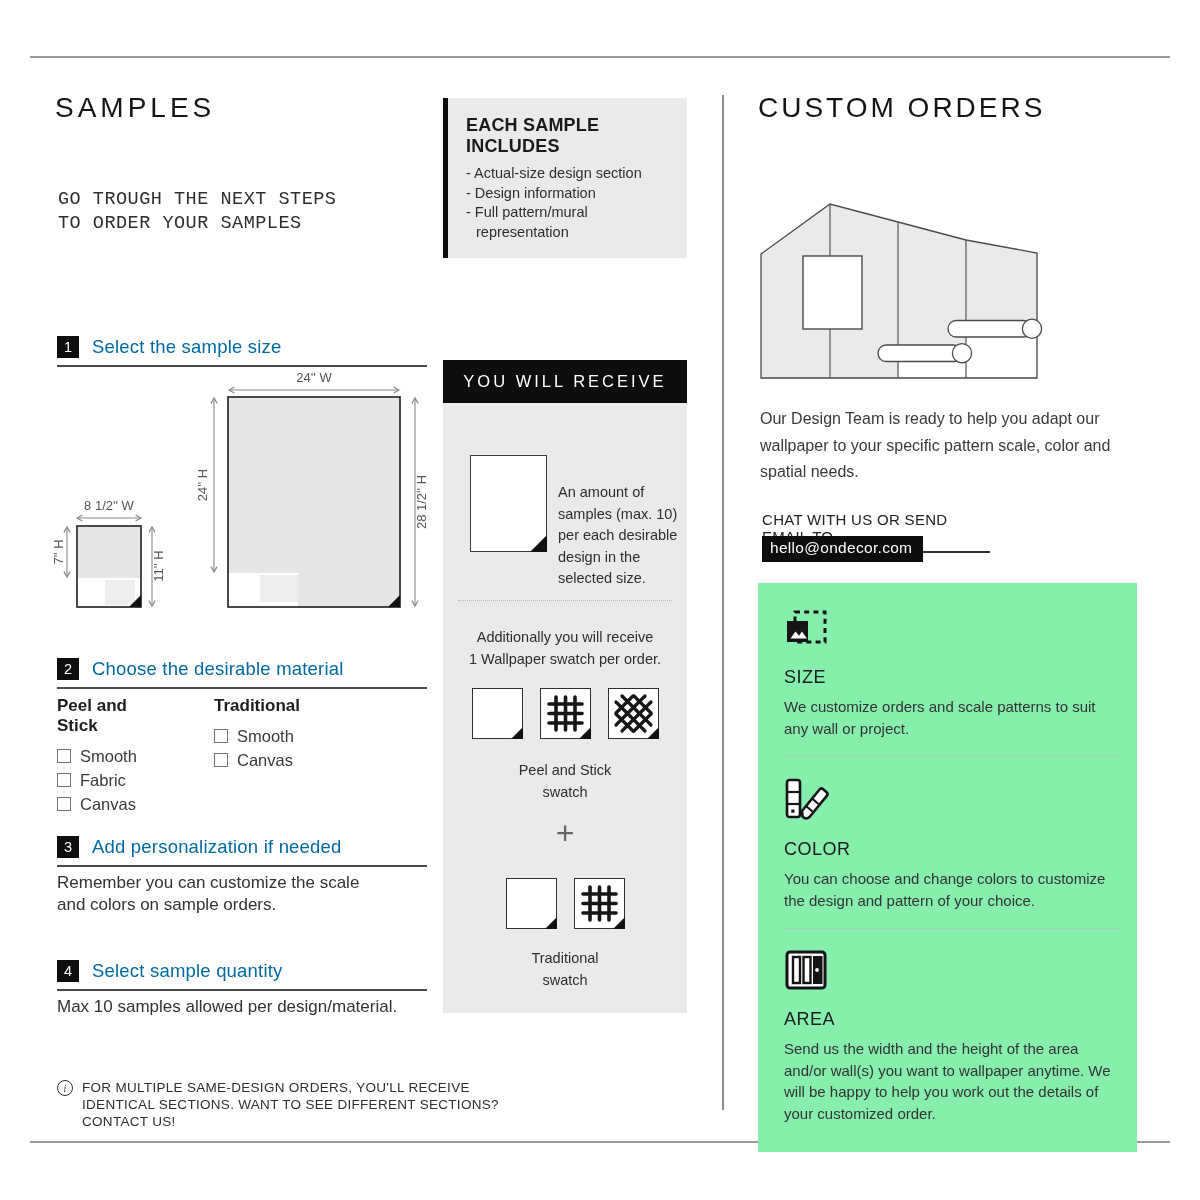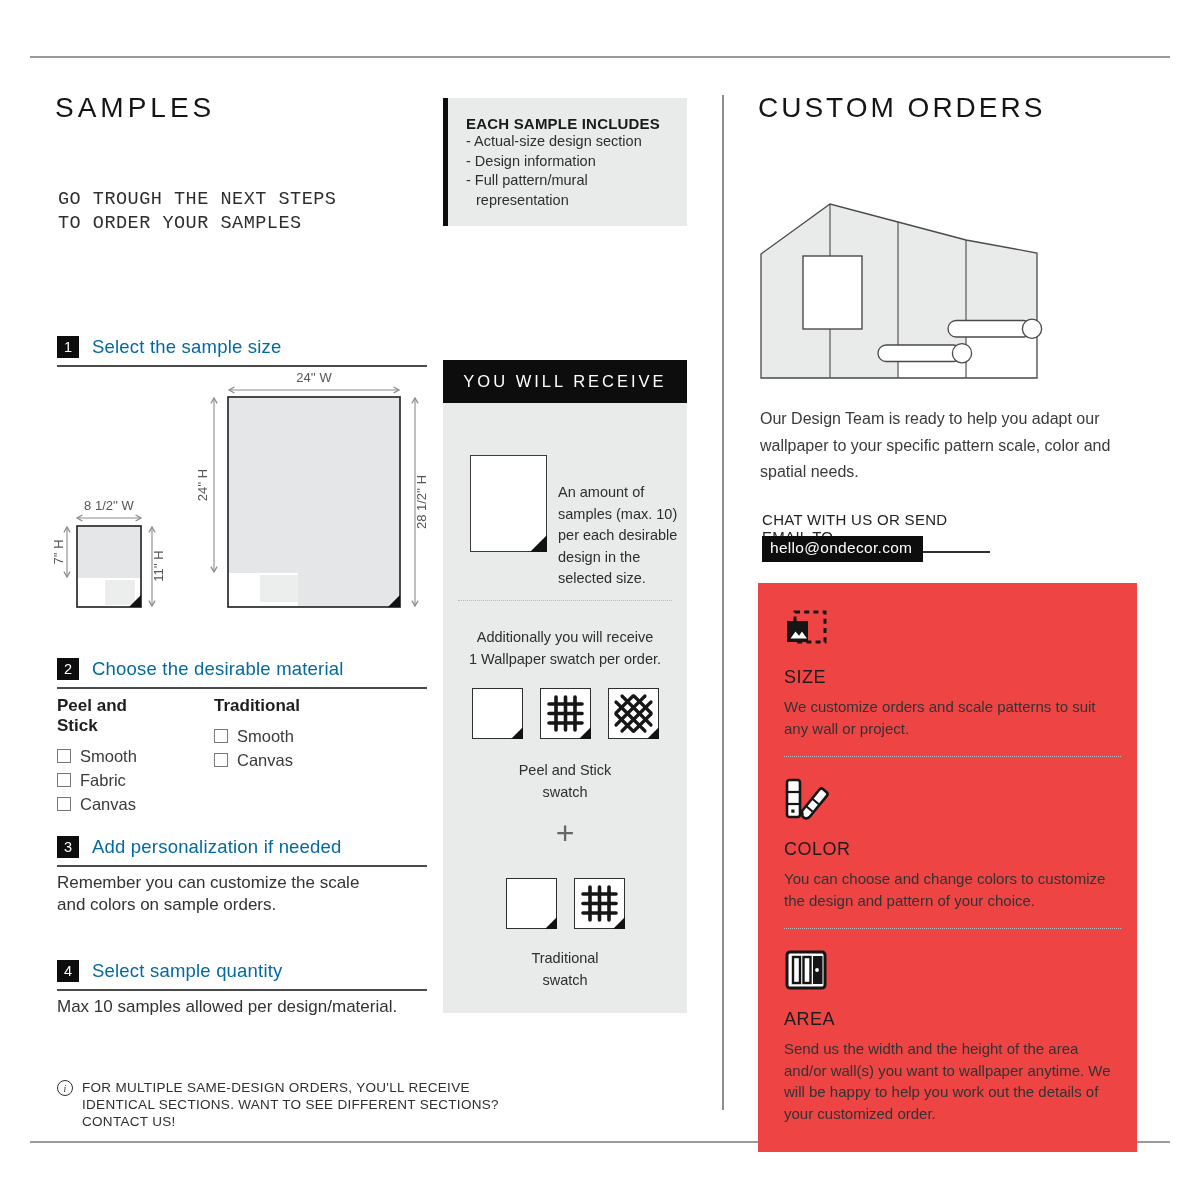--- a/index.html
+++ b/index.html
@@ -19,21 +19,21 @@
   .check{display:inline-block;width:12px;height:12px;border:1.5px solid #777;
          margin-right:9px;vertical-align:-1px;background:#fff;}
   .body-text{font-size:17px;line-height:21.5px;color:#333;}
   .footnote{display:flex;gap:9px;width:480px;font-size:13.5px;line-height:17px;
             letter-spacing:.3px;color:#2f2f2f;}
   .info-circle{flex:none;width:14px;height:14px;border:1.4px solid #2f2f2f;border-radius:50%;
                font-family:"Liberation Serif",serif;font-style:italic;font-size:10px;
                display:flex;align-items:center;justify-content:center;margin-top:1px;}
   .inc-box{width:244px;background:#e9eaea;border-left:5px solid #0d0d0d;
            box-sizing:border-box;padding:17px 12px 16px 18px;}
-  .inc-title{font-size:15px;font-weight:700;letter-spacing:.2px;color:#1a1a1a;}
+  .inc-title{font-size:18px;font-weight:700;letter-spacing:.2px;color:#1a1a1a;margin-bottom:7px;}
   .inc-item{font-size:14.5px;line-height:19.5px;color:#2e2e2e;padding-left:10px;text-indent:-10px;}
   .inc-item:before{content:"- ";}
   .receive-header{width:244px;height:43px;background:#0d0d0d;color:#fff;font-size:16.5px;
                   letter-spacing:3px;display:flex;align-items:center;justify-content:center;}
   .receive-panel{width:244px;height:610px;background:#e9eaea;}
   .page-icon{position:absolute;width:75px;height:95px;background:#fff;border:1.3px solid #3b3b3b;}
   .page-icon:after{content:"";position:absolute;right:-1px;bottom:-1px;width:0;height:0;
                    border-bottom:17px solid #111;border-left:17px solid transparent;}
   .swatch{width:49px;height:49px;background:#fff;border:1.6px solid #2f2f2f;position:relative;}
   .swatch:after{content:"";position:absolute;right:-1px;bottom:-1px;width:0;height:0;
@@ -41,21 +41,21 @@
   .sw-row{position:absolute;left:0;width:244px;display:flex;justify-content:center;gap:17px;}
   .center-lbl{position:absolute;left:0;width:244px;text-align:center;font-size:14.5px;
               line-height:21.5px;color:#2e2e2e;}
   .dotted{position:absolute;border-top:1.5px dotted #b9b9b9;}
   .vdiv{position:absolute;width:2px;background:#8d8d8d;}
   .intro{font-size:16px;line-height:26.5px;color:#3a3a3a;width:352px;}
   .chat-label{font-size:15px;letter-spacing:.3px;color:#222;width:228px;
               border-bottom:2px solid #2f2f2f;padding-bottom:6px;}
   .email-box{display:inline-block;background:#0d0d0d;color:#fff;font-size:15.5px;
              letter-spacing:.3px;padding:3px 11px 5px 8px;}
-  .features{width:379px;background:#ef4444;box-sizing:border-box;padding:26px 16px 28px 26px;}
+  .features{width:379px;background:#86efac;box-sizing:border-box;padding:26px 16px 28px 26px;}
   .feat-name{font-size:18px;letter-spacing:.5px;color:#1d1d1d;margin:14px 0 8px;}
   .feat-text{font-size:15px;line-height:21.5px;color:#333;width:336px;}
   .feat-div{border-top:1.5px dotted #b9b9b9;margin:17px 0 20px;}
   .plus{position:absolute;left:0;width:244px;text-align:center;font-size:32px;color:#666;}
   svg text{font-family:"Liberation Sans",sans-serif;}
 </style>
 </head>
 <body>
 
 <div id="page">

